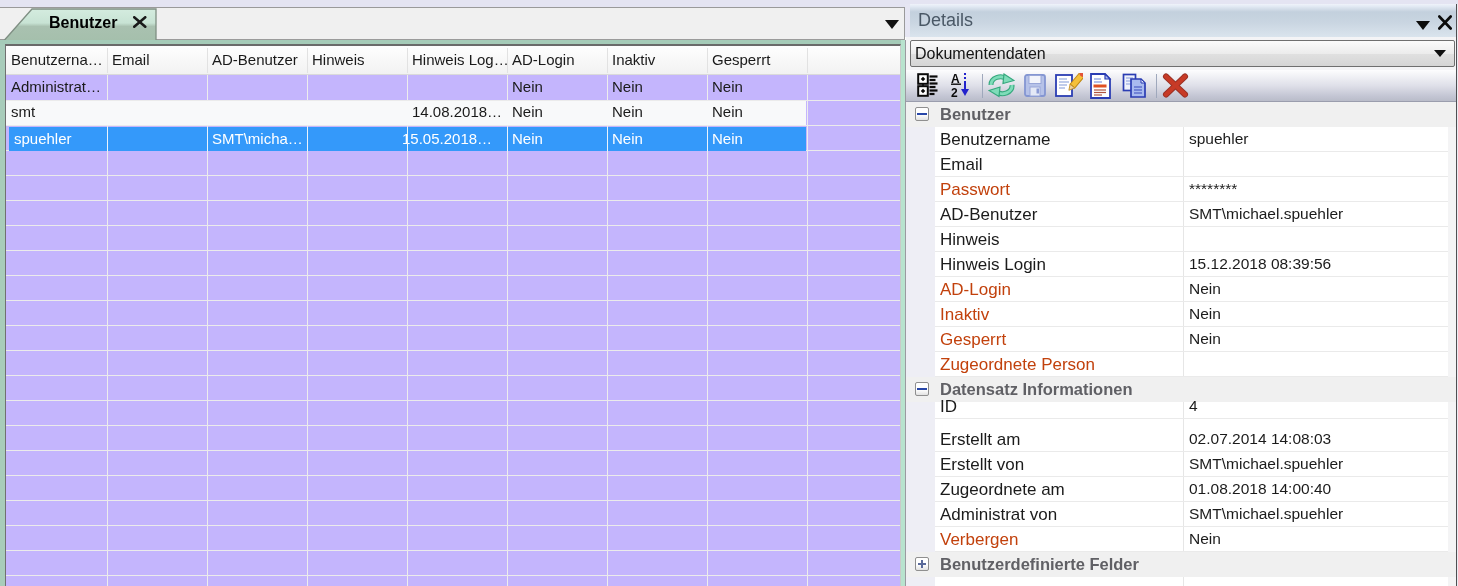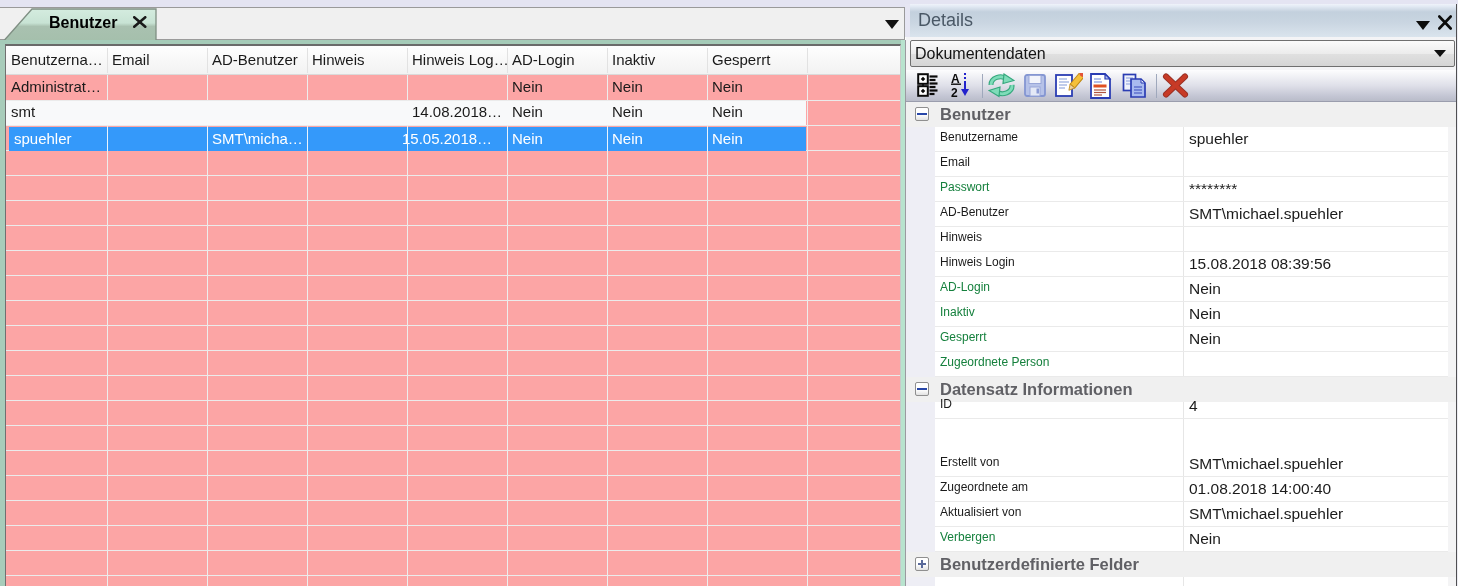--- a/index.html
+++ b/index.html
@@ -11,21 +11,21 @@
   
   #tabstrip { left:0; top:7px; width:905px; height:33px; background:#f0f0f0;
               border-top:1px solid #9a9a9a; border-right:1px solid #9a9a9a; border-bottom:1px solid #9b9b9b; }
   #tabarrow { left:885px; top:20px; width:0; height:0;
               border-left:7px solid transparent; border-right:7px solid transparent;
               border-top:9px solid #111; }
   #greenband { left:0; top:40px; width:901px; height:4px; background:#a5cbb8; }
   #leftstrip { left:0; top:44px; width:5px; height:542px; background:#a8ccba; }
   #rightdivider { left:901px; top:40px; width:5px; height:546px; background:#b8e3ce; border-right:1px solid #9a9aa0; width:5px; }
   
-  #grid { left:5px; top:44px; width:896px; height:542px; background:#fca5a5;
+  #grid { left:5px; top:44px; width:896px; height:542px; background:#c4b5fd;
           border-top:2px solid #6a6a6a; border-left:1px solid #707070; border-right:1px solid #c9c9c9; }
   .gheader { position:absolute; left:0; top:0; width:894px; height:29px;
              background:linear-gradient(#fefefe,#f2f2f2); border-bottom:1px solid #dadada; }
   .hcell { position:absolute; top:0; height:28px; line-height:27px; font-size:15px; color:#1a1a1a;
            padding-left:5px; white-space:nowrap; overflow:hidden; }
   .hsep { position:absolute; top:2px; height:25px; width:1px; background:#e2e2e2; }
   .vline { position:absolute; top:29px; bottom:0; width:1px; background:#ededed; }
   .grow { position:absolute; left:0; width:894px; height:25px; }
   .rline { position:absolute; left:0; width:894px; height:1px; background:#ebebeb; }
   .gcell { position:absolute; top:0; height:25px; line-height:24px; font-size:15px; color:#1a1a1a;
@@ -64,22 +64,22 @@
   .pcat { position:absolute; left:0; width:552px; height:25px; background:#f0f0f0; }
   .pcat .ptxt { position:absolute; left:34px; top:3px; font-size:16.5px; font-weight:bold; color:#606065; }
   .pbox { position:absolute; left:9px; top:5px; width:14px; height:14px;
           background:linear-gradient(#ffffff 55%,#e2e2e2); border:1px solid #8f8f8f; border-radius:2px; }
   .pbox.minus:before { left:1px !important; top:5px !important; width:10px !important; }
   .pbox:before, .pbox:after { content:""; position:absolute; background:#2847a8; }
   .pbox.minus:before { left:2px; top:6px; width:8px; height:2px; }
   .pbox.plus:before  { left:2px; top:5px; width:8px; height:2px; background:#5a6a9a; }
   .pbox.plus:after   { left:5px; top:2px; width:2px; height:8px; background:#5a6a9a; }
   .prow { position:absolute; left:29px; width:513px; height:25px; border-bottom:1px solid #eaeaea; }
-  .plabel { position:absolute; left:5px; top:3px; font-size:12px; color:#1b1b1b; white-space:nowrap; }
-  .plabel.dim { color:#15803d; }
+  .plabel { position:absolute; left:5px; top:3px; font-size:17px; color:#1b1b1b; white-space:nowrap; }
+  .plabel.dim { color:#c2410c; }
   .pvalue { position:absolute; left:254px; top:3px; font-size:15.5px; color:#1b1b1b; white-space:nowrap; }
   .pdiv { position:absolute; left:277px; width:1px; background:#e6e6e6; }
 </style>
 </head>
 <body>
 <div class="abs" id="topstrip"></div>
 
 <div class="abs" id="tabstrip"></div>
 <div class="abs" id="tabwrap">
   <svg width="170" height="39" style="position:absolute;left:0;top:0">
@@ -349,51 +349,55 @@
     </div>
   <div class="prow" style="top:100px">
       <div class="plabel">AD-Benutzer</div>
       <div class="pvalue">SMT\michael.spuehler</div>
     </div>
   <div class="prow" style="top:125px">
       <div class="plabel">Hinweis</div>
     </div>
   <div class="prow" style="top:150px">
       <div class="plabel">Hinweis Login</div>
-      <div class="pvalue">15.08.2018 08:39:56</div>
+      <div class="pvalue">15.12.2018 08:39:56</div>
     </div>
   <div class="prow" style="top:175px">
       <div class="plabel dim">AD-Login</div>
       <div class="pvalue">Nein</div>
     </div>
   <div class="prow" style="top:200px">
       <div class="plabel dim">Inaktiv</div>
       <div class="pvalue">Nein</div>
     </div>
   <div class="prow" style="top:225px">
       <div class="plabel dim">Gesperrt</div>
       <div class="pvalue">Nein</div>
     </div>
   <div class="prow" style="top:250px">
       <div class="plabel dim">Zugeordnete Person</div>
     </div>
   <div class="prow" style="top:292px">
       <div class="plabel">ID</div>
       <div class="pvalue">4</div>
     </div>
+  <div class="prow" style="top:325px">
+      <div class="plabel">Erstellt am</div>
+      <div class="pvalue">02.07.2014 14:08:03</div>
+    </div>
   <div class="prow" style="top:350px">
       <div class="plabel">Erstellt von</div>
       <div class="pvalue">SMT\michael.spuehler</div>
     </div>
   <div class="prow" style="top:375px">
       <div class="plabel">Zugeordnete am</div>
       <div class="pvalue">01.08.2018 14:00:40</div>
     </div>
   <div class="prow" style="top:400px">
-      <div class="plabel">Aktualisiert von</div>
+      <div class="plabel">Administrat von</div>
       <div class="pvalue">SMT\michael.spuehler</div>
     </div>
   <div class="prow" style="top:425px">
       <div class="plabel dim">Verbergen</div>
       <div class="pvalue">Nein</div>
     </div>
   <div class="prow" style="top:475px;height:9px;border-bottom:none"></div>
 </div>
 
 </body></html>

